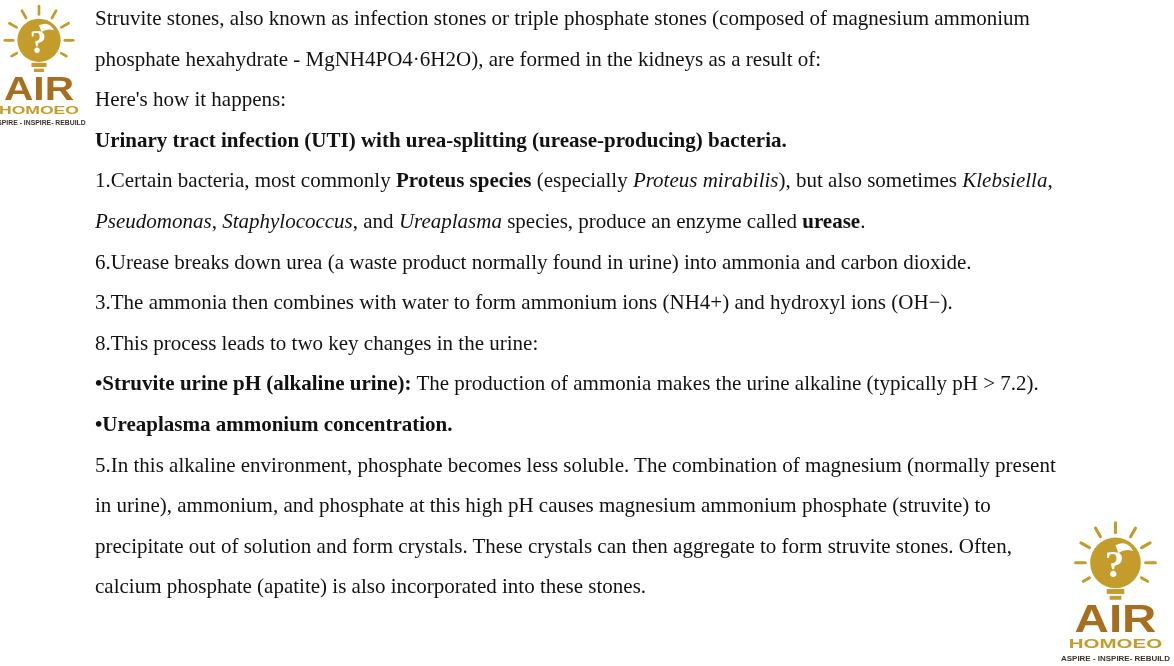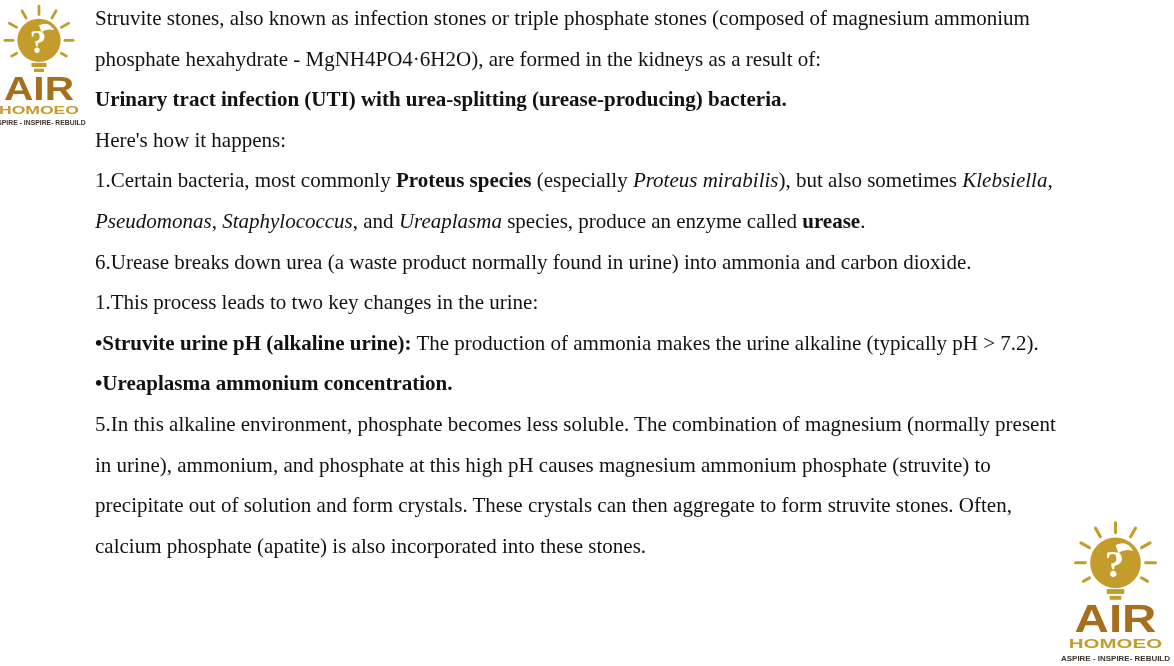--- a/index.html
+++ b/index.html
@@ -74,21 +74,22 @@
     <rect x="51" y="73" width="18" height="5" fill="#C49C2B"></rect>
     <rect x="54" y="80" width="12" height="4" fill="#C49C2B"></rect>
     <text x="60" y="117" text-anchor="middle" font-size="40" font-weight="bold" fill="#A76E1E" font-family="Liberation Sans, sans-serif" textLength="84" lengthAdjust="spacingAndGlyphs">AIR</text>
     <text x="60" y="134" text-anchor="middle" font-size="14" font-weight="bold" fill="#C49C2B" font-family="Liberation Sans, sans-serif" textLength="96" lengthAdjust="spacingAndGlyphs">HOMOEO</text>
     <text x="60" y="147" text-anchor="middle" font-size="8" font-weight="bold" fill="#3A342C" font-family="Liberation Sans, sans-serif" textLength="112" lengthAdjust="spacingAndGlyphs">ASPIRE - INSPIRE- REBUILD</text>
   </svg>
 </div>
 
 <div class="doc">
   <p><span>Struvite stones, also known as infection stones or triple phosphate stones (composed of magnesium ammonium phosphate hexahydrate - MgNH4PO4·6H2O), are formed in the kidneys as a result of:</span></p>
+  <p><span>Here's how it happens:</span></p>
   <p><span class="b">Urinary tract infection (UTI) with urea-splitting (urease-producing) bacteria.</span></p>
-  <p><span>Here's how it happens:</span></p>
   <p><span>1.Certain bacteria, most commonly </span><span class="b">Proteus species</span><span> (especially </span><span class="i">Proteus mirabilis</span><span>), but also sometimes </span><span class="i">Klebsiella</span><span>, </span><span class="i">Pseudomonas</span><span>, </span><span class="i">Staphylococcus</span><span>, and </span><span class="i">Ureaplasma</span><span> species, produce an enzyme called </span><span class="b">urease</span><span>.</span></p>
   <p><span>6.Urease breaks down urea (a waste product normally found in urine) into ammonia and carbon dioxide.</span></p>
-  <p><span>1.This process leads to two key changes in the urine:</span></p>
+  <p><span>3.The ammonia then combines with water to form ammonium ions (NH4+) and hydroxyl ions (OH−).</span></p>
+  <p><span>8.This process leads to two key changes in the urine:</span></p>
   <p class="indent"><span class="b">•Struvite urine pH (alkaline urine):</span><span> The production of ammonia makes the urine alkaline (typically pH &gt; 7.2).</span></p>
   <p class="indent"><span class="b">•Ureaplasma ammonium concentration.</span></p>
   <p><span>5.In this alkaline environment, phosphate becomes less soluble. The combination of magnesium (normally present in urine), ammonium, and phosphate at this high pH causes magnesium ammonium phosphate (struvite) to precipitate out of solution and form crystals. These crystals can then aggregate to form struvite stones. Often, calcium phosphate (apatite) is also incorporated into these stones.</span></p>
 </div>
 
 </body></html>

